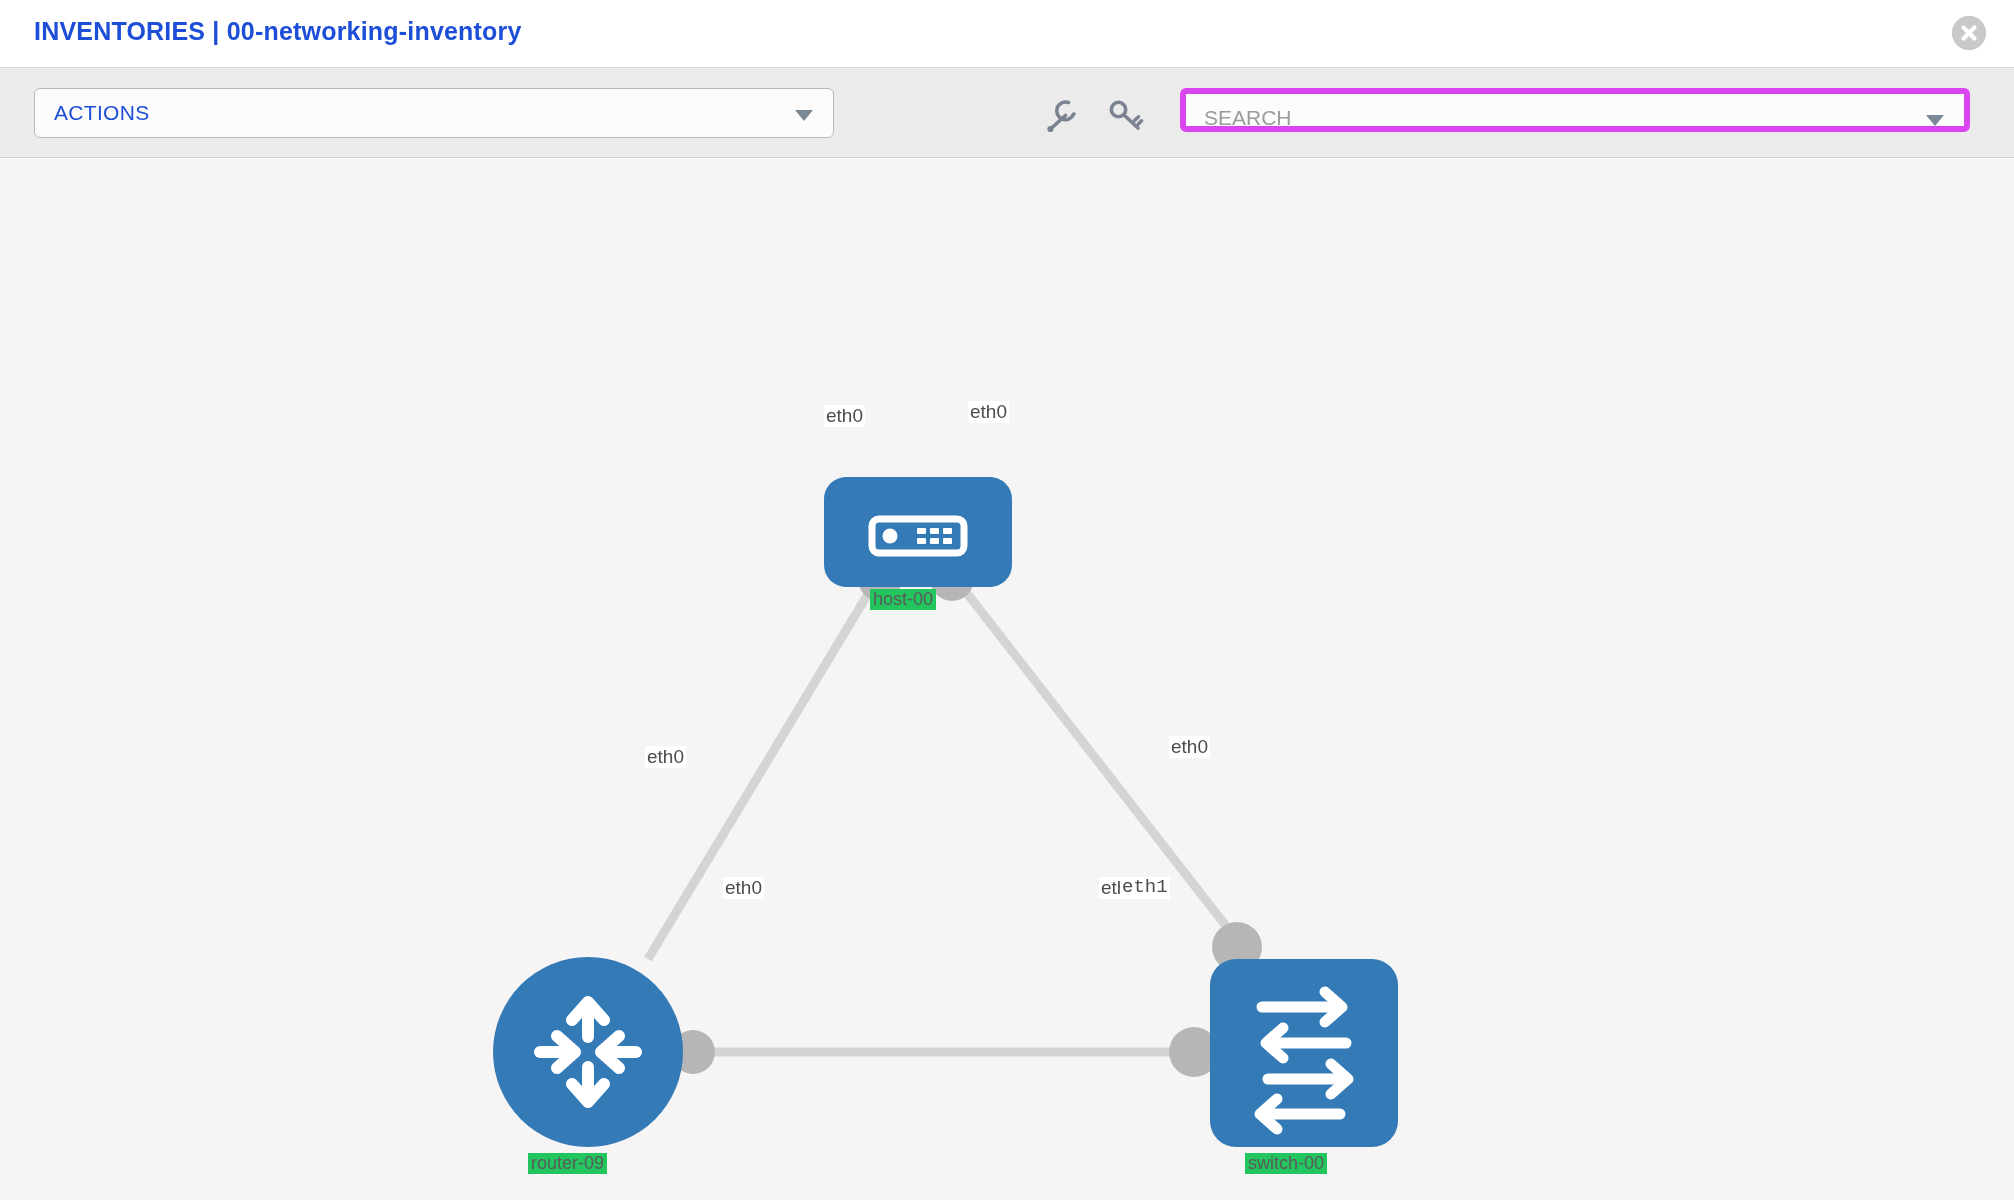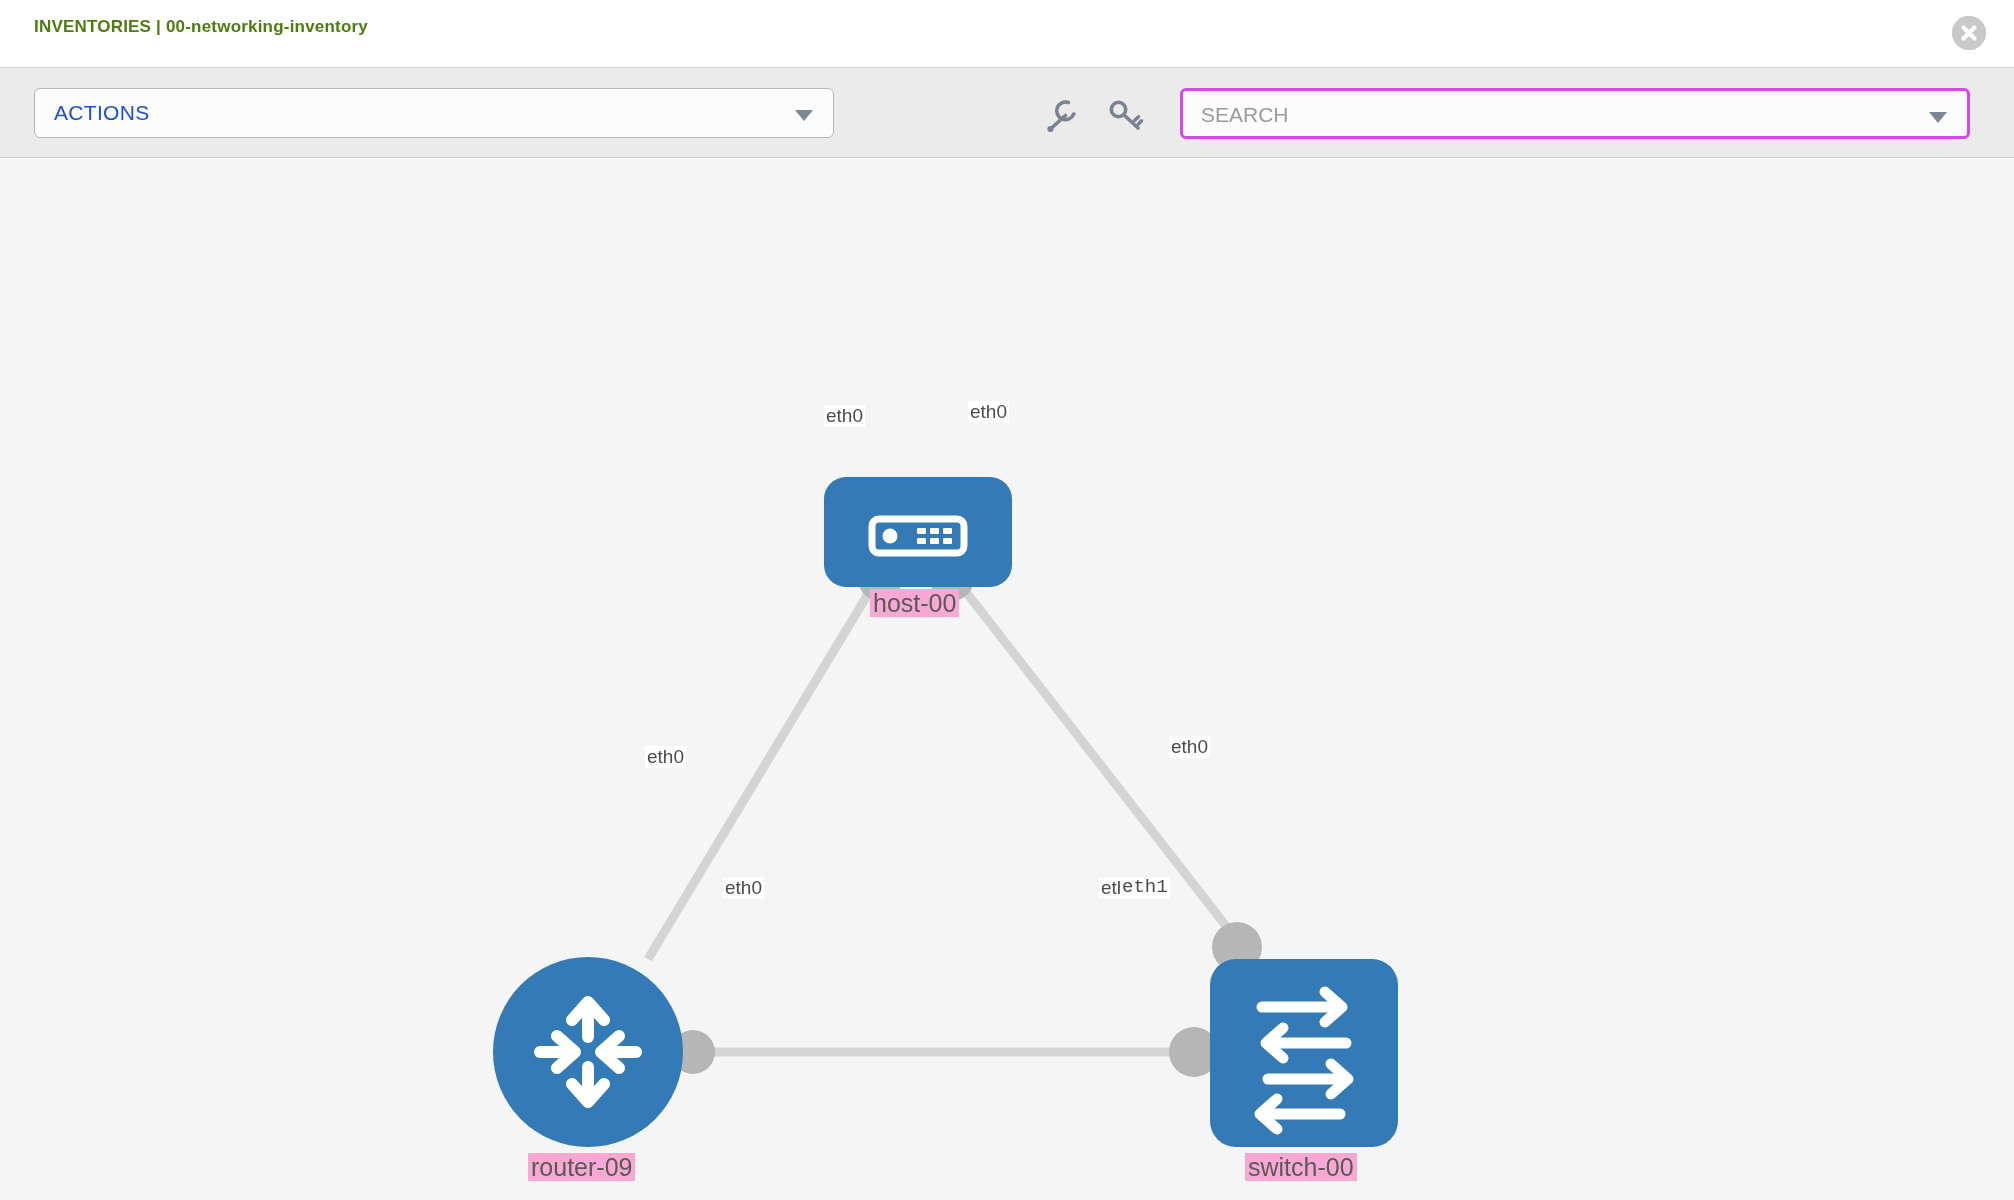--- a/index.html
+++ b/index.html
@@ -26,23 +26,23 @@
     width: 2014px;
     height: 68px;
     background: #ffffff;
     border-bottom: 1px solid #d7d7d7;
   }
 
   .header-title {
     position: absolute;
     left: 34px;
     top: 17px;
-    font-size: 17px;
+    font-size: 25px;
     font-weight: bold;
-    color: #4d7c0f;
+    color: #1d4ed8;
     letter-spacing: 0.2px;
     white-space: nowrap;
   }
 
   .close-btn {
     position: absolute;
     right: 28px;
     top: 16px;
     width: 34px;
     height: 34px;
@@ -99,23 +99,23 @@
     cursor: pointer;
   }
   .tool-icon.wrench { left: 1041px; }
   .tool-icon.key    { left: 1105px; }
 
   .search-box {
     position: absolute;
     left: 1180px;
     top: 20px;
     width: 790px;
-    height: 51px;
+    height: 44px;
     background: #fcfcfc;
-    border: 3px solid #d946ef;
+    border: 6px solid #d946ef;
     border-radius: 6px;
   }
   .search-box input {
     position: absolute;
     left: 18px;
     top: 0;
     width: 700px;
     height: 48px;
     border: none;
     outline: none;
@@ -140,23 +140,23 @@
   .topology-svg {
     position: absolute;
     left: 0; top: 0;
     width: 2014px;
     height: 1041px;
   }
 
   
   .node-label {
     position: absolute;
-    background: #f9a8d4;
+    background: #22c55e;
     color: #5a5a5a;
-    font-size: 25px;
+    font-size: 18px;
     white-space: nowrap;
     line-height: 1.05;
     padding: 1px 3px;
   }
   .iface-label {
     position: absolute;
     background: #ffffff;
     color: #4c4c4c;
     font-size: 19px;
     white-space: nowrap;

